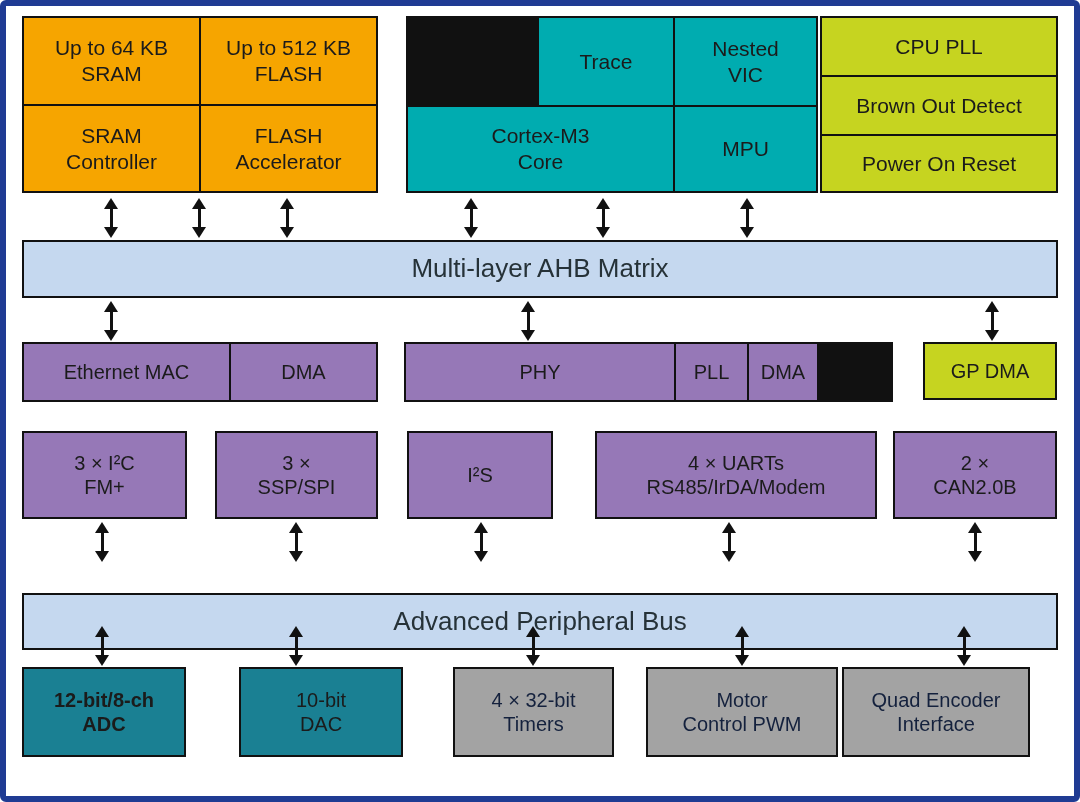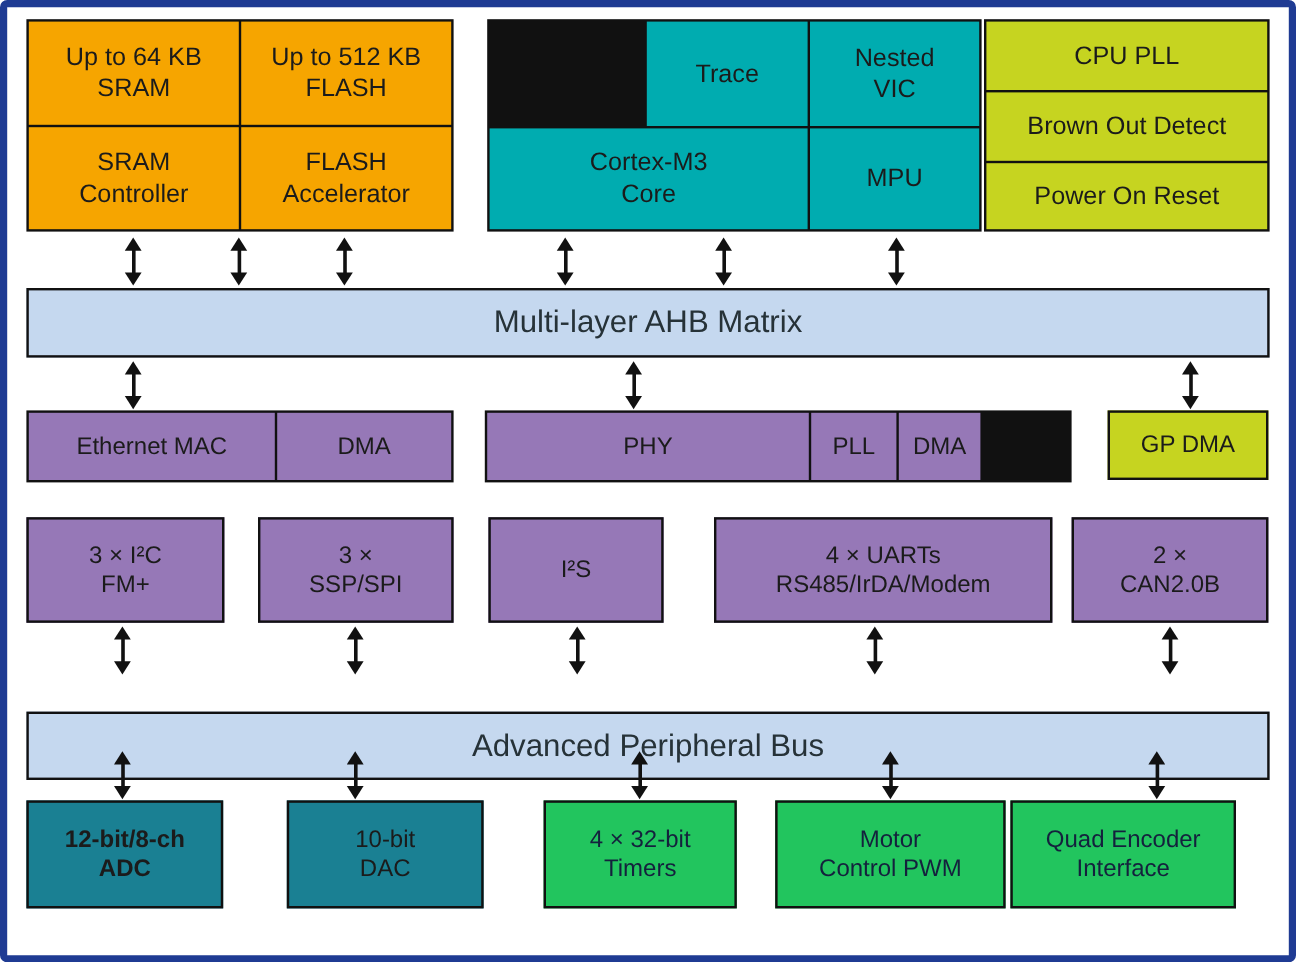--- a/index.html
+++ b/index.html
@@ -18,21 +18,21 @@
     display:flex;align-items:center;justify-content:center;text-align:center;
     white-space:pre-line;line-height:1.22;font-size:20px;
   }
   .block{position:absolute;border:2px solid #111;}
   .bus{position:absolute;border:2px solid #111;background:#c5d8ef;color:#263238;font-size:26px;}
   .orange{background:#f6a500;}
   .teal{background:#00acb0;}
   .lime{background:#c6d420;}
   .purple{background:#9678b7;}
   .darkteal{background:#1a8093;}
-  .steel{background:#22c55e;color:#14213d;}
+  .steel{background:#a3a3a3;color:#14213d;}
   .big{font-size:21px;}
   
   .darrow{
     position:absolute;width:14px;height:40px;
     background:linear-gradient(#111,#111) center/3px calc(100% - 18px) no-repeat;
   }
   .darrow::before{
     content:"";position:absolute;top:0;left:50%;transform:translateX(-50%);
     border:7px solid transparent;border-top:0;border-bottom:11px solid #111;
   }

